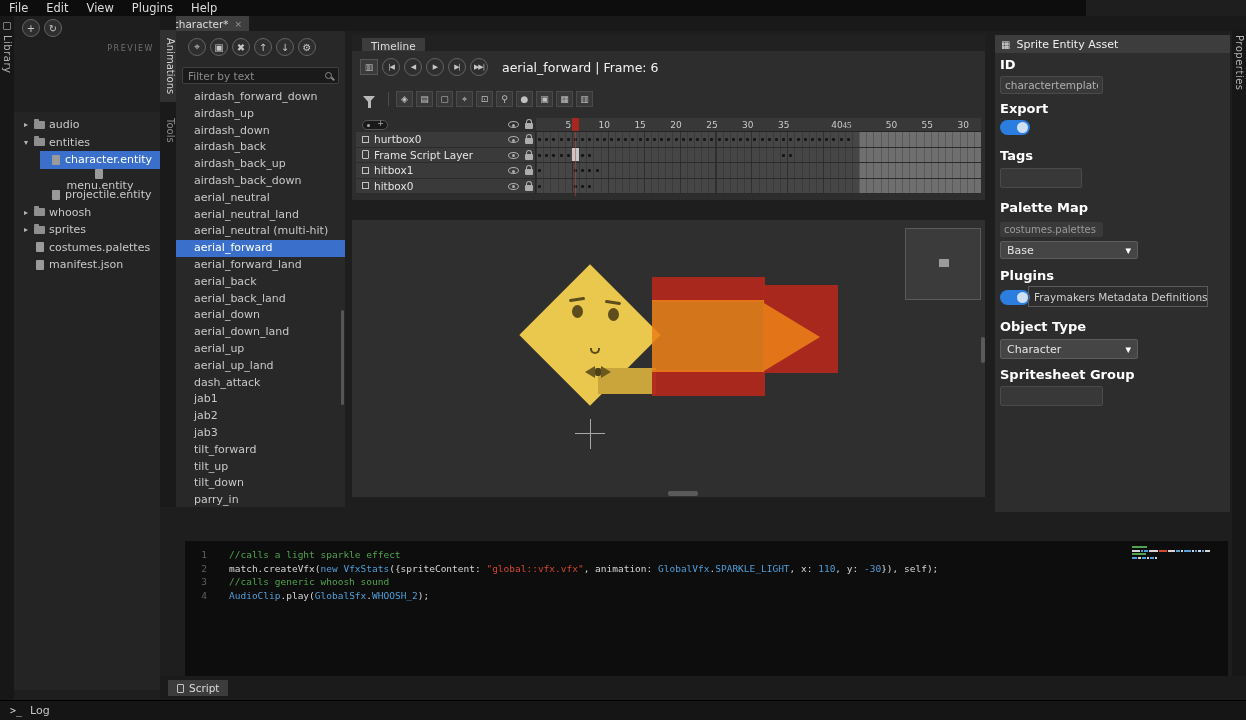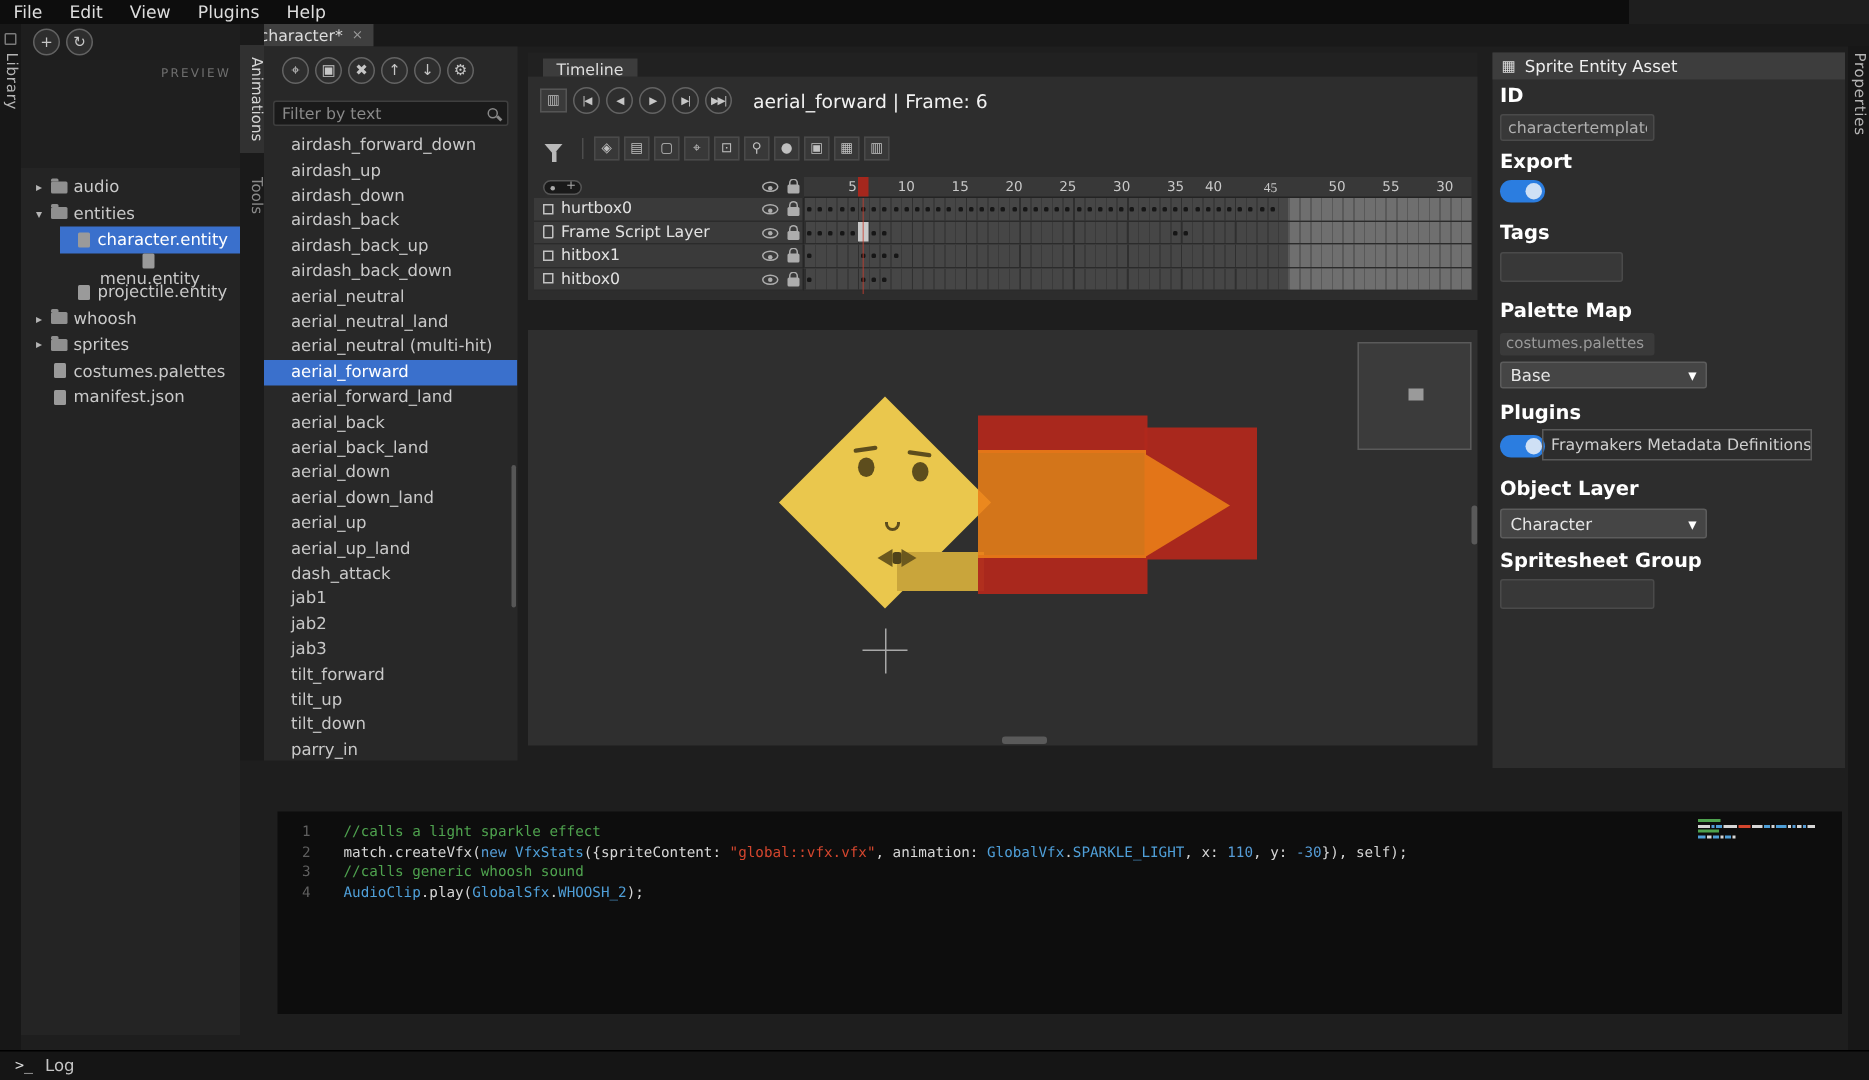--- a/index.html
+++ b/index.html
@@ -364,21 +364,21 @@
             <span class="ic-lock hpos-lock"></span>
           </div>
           <div class="tl-head-frames">
             <span class="tick" style="left: 32.31px;">5</span>
             <span class="tick" style="left: 68.21px;">10</span>
             <span class="tick" style="left: 104.11px;">15</span>
             <span class="tick" style="left: 140.01px;">20</span>
             <span class="tick" style="left: 175.91px;">25</span>
             <span class="tick" style="left: 211.81px;">30</span>
             <span class="tick" style="left: 247.71px;">35</span>
-            <span class="tick" style="left: 273px;">40</span>
+            <span class="tick" style="left: 301px;">40</span>
             <span class="tick" style="left: 311px; font-family: Liberation Serif, serif;">45</span>
             <span class="tick" style="left: 355.41px;">50</span>
             <span class="tick" style="left: 391.31px;">55</span>
             <span class="tick" style="left: 427.21px;">30</span>
             <div class="ph" style="left: 35.9px;"></div>
           </div>
         </div>
         <div class="tl-row">
           <div class="tl-name">
             <span class="lyr-ic-box"></span>
@@ -528,21 +528,21 @@
     <span class="plabel" id="pp-tags-label">Tags</span>
     <input class="tinput" id="pp-tags-input" value="" style="">
     <span class="plabel" id="pp-palette-label">Palette Map</span>
     <div class="tvalue" id="pp-palette-value">costumes.palettes</div>
     <div class="dd" id="pp-palette-dd">
         <span>Base</span>
       </div>
     <span class="plabel" id="pp-plugins-label">Plugins</span>
     <div class="tgl" id="pp-plugins-toggle"></div>
     <div id="pp-plugins-box">Fraymakers Metadata Definitions</div>
-    <span class="plabel" id="pp-objtype-label">Object Layer</span>
+    <span class="plabel" id="pp-objtype-label">Object Type</span>
     <div class="dd" id="pp-objtype-dd">
         <span>Character</span>
       </div>
     <span class="plabel" id="pp-sheet-label">Spritesheet Group</span>
     <input class="tinput" id="pp-sheet-input" value="" style="">
   </div>
 
   <div id="code">
     <div id="code-lines">
         <div class="cl">
@@ -589,19 +589,25 @@
           <span class="mm-seg" style="width: 4.5px; background: var(--code_type);"></span>
           <span class="mm-seg" style="width: 3px; background: var(--code_plain);"></span>
           <span class="mm-seg" style="width: 4.5px; background: var(--code_type);"></span>
           <span class="mm-seg" style="width: 2px; background: var(--code_plain);"></span>
           <span class="mm-seg" style="width: 4px; background: var(--code_type);"></span>
           <span class="mm-seg" style="width: 2px; background: var(--code_plain);"></span>
         </div>
       </div>
   </div>
 
+  <div id="script-tabstrip">
+    <div class="htab" id="script-tab">
+      <span class="ic-page-sm"></span>
+      <span>Script</span>
+    </div>
+  </div>
 
   <div id="statusbar">
     <span id="prompt">&gt;_</span>
     <span id="log-label">Log</span>
   </div>
 
 </div>
 
 </body></html>

